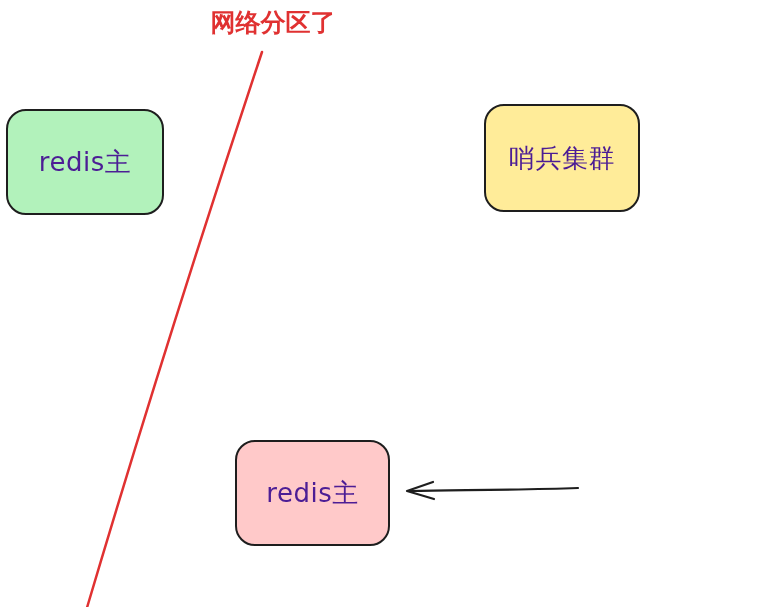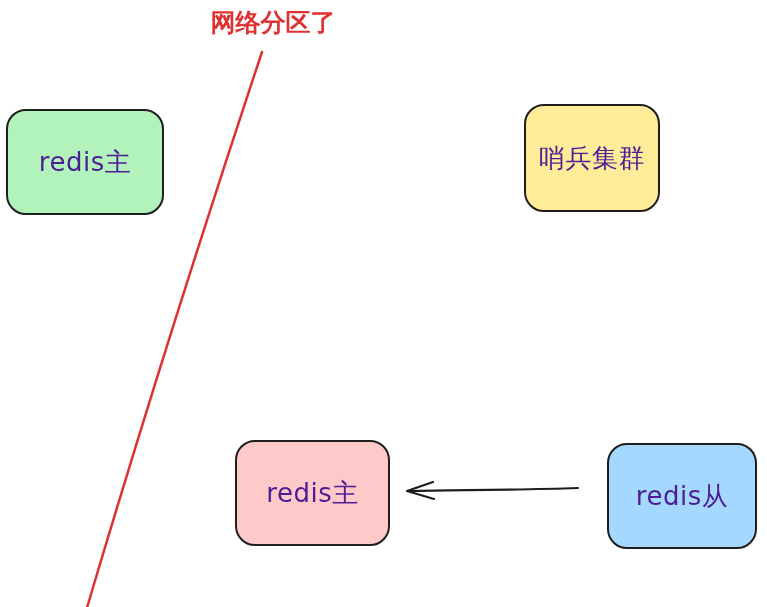--- a/index.html
+++ b/index.html
@@ -24,21 +24,21 @@
     border: 2.5px solid #1e1e1e;
     border-radius: 20px;
     display: flex;
     align-items: center;
     justify-content: center;
     color: #4c1d95;
     font-size: 26px;
     letter-spacing: 0.5px;
   }
   .node-master-old { left: 6px;   top: 101px; width: 158px; height: 106px; }
-  .node-sentinel   { left: 524px; top: 96px;  width: 136px; height: 108px; align-items: center; }
+  .node-sentinel   { left: 484px; top: 96px;  width: 156px; height: 108px; align-items: center; }
   .node-master-new { left: 235px; top: 432px; width: 155px; height: 106px; }
   .node-slave      { left: 607px; top: 435px; width: 150px; height: 106px; }
   .annotation {
     position: absolute;
     left: 198px;
     top: 0px;
     width: 150px;
     text-align: center;
     font-size: 25px;
     font-weight: 600;
@@ -67,17 +67,14 @@
   </div>
 
   <div class="node node-sentinel" style="background-color: rgb(255, 236, 153);">
     <span>哨兵集群</span>
   </div>
 
   <div class="node node-master-new" style="background-color: rgb(255, 201, 201);">
     <span>redis主</span>
   </div>
 
-  <div class="node node-slave" style="background-color: rgb(165, 216, 255);">
-    <span>redis从</span>
-  </div>
 
 </div>
 
 </body></html>

